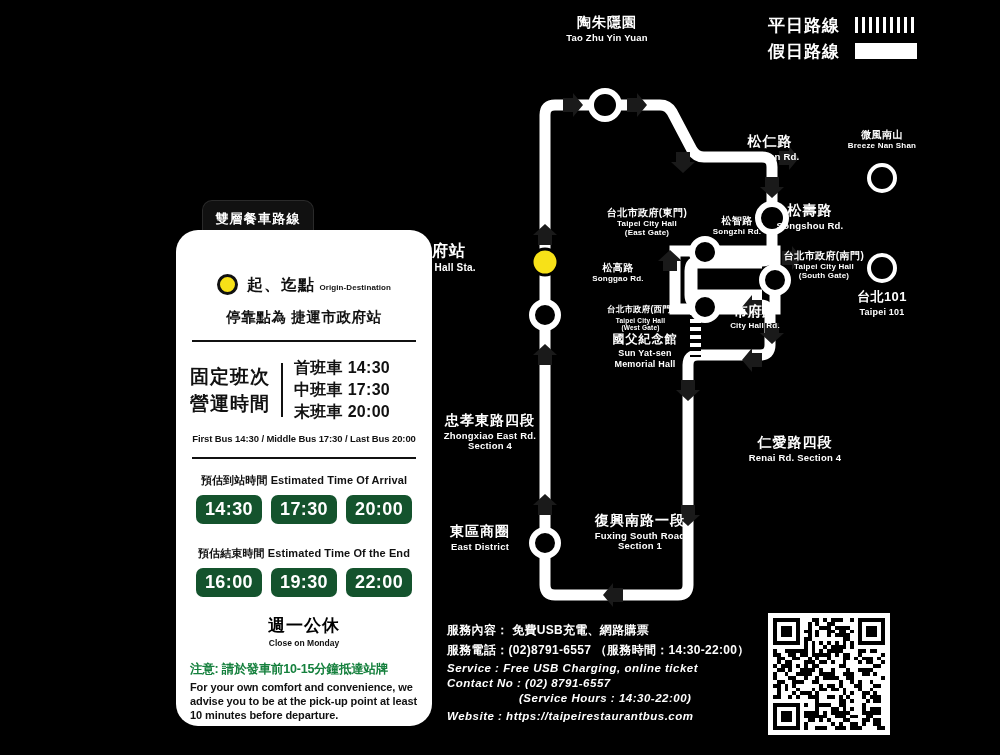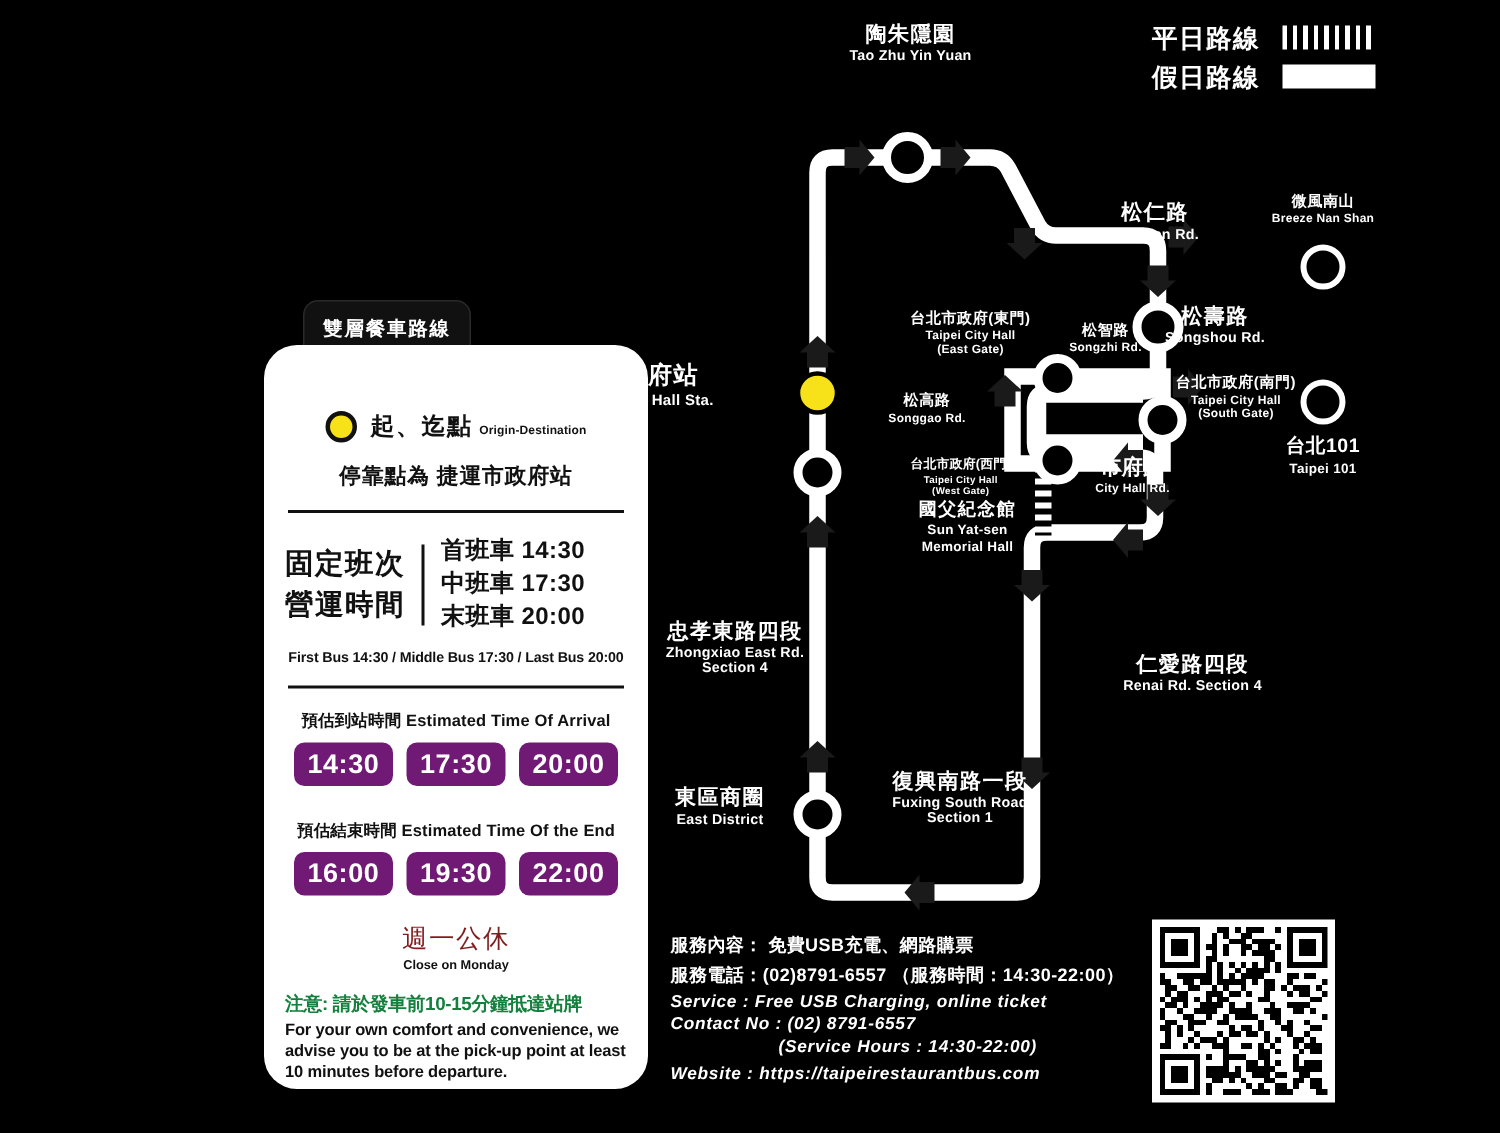--- a/index.html
+++ b/index.html
@@ -52,26 +52,26 @@
   .sched-sep{width:2px;height:54px;background:#111;margin:0 11px;}
   .sched-right{font-size:16px;font-weight:bold;color:#111;line-height:22px;letter-spacing:.3px;}
 
   .sched-en{text-align:center;font-size:9.5px;font-weight:bold;color:#111;margin-top:10px;letter-spacing:-.1px;}
 
   .rule2{height:2px;background:#111;margin:13px 2px 0 2px;}
 
   .blk-title{text-align:center;font-size:11px;font-weight:bold;color:#111;margin-top:14px;letter-spacing:.1px;}
   .chips{display:flex;justify-content:center;gap:9px;margin-top:7px;}
   .chip{
-    background:#701a75;color:#fff;border-radius:7px;
+    background:#14532d;color:#fff;border-radius:7px;
     padding:4px 9px;font-size:18px;font-weight:bold;letter-spacing:.4px;
   }
 
   .closed{text-align:center;margin-top:17px;}
-  .closed .cn{font-size:17px;font-weight:normal;color:#7f1d1d;letter-spacing:1px;}
+  .closed .cn{font-size:17px;font-weight:bold;color:#000000;letter-spacing:1px;}
   .closed .en{font-size:8.5px;font-weight:bold;color:#111;margin-top:1px;}
 
   .notice{margin-top:13px;}
   .notice .cn{font-size:12.5px;font-weight:bold;color:#15803d;letter-spacing:-.2px;}
   .notice .en{font-size:11px;font-weight:bold;color:#111;line-height:14px;margin-top:2px;letter-spacing:-.1px;}
 
   
   #map{position:absolute;left:410px;top:55px;width:590px;height:560px;}
   #map svg{display:block;}
   .mlabel{position:absolute;text-align:center;color:#fff;line-height:1.12;white-space:nowrap;}

